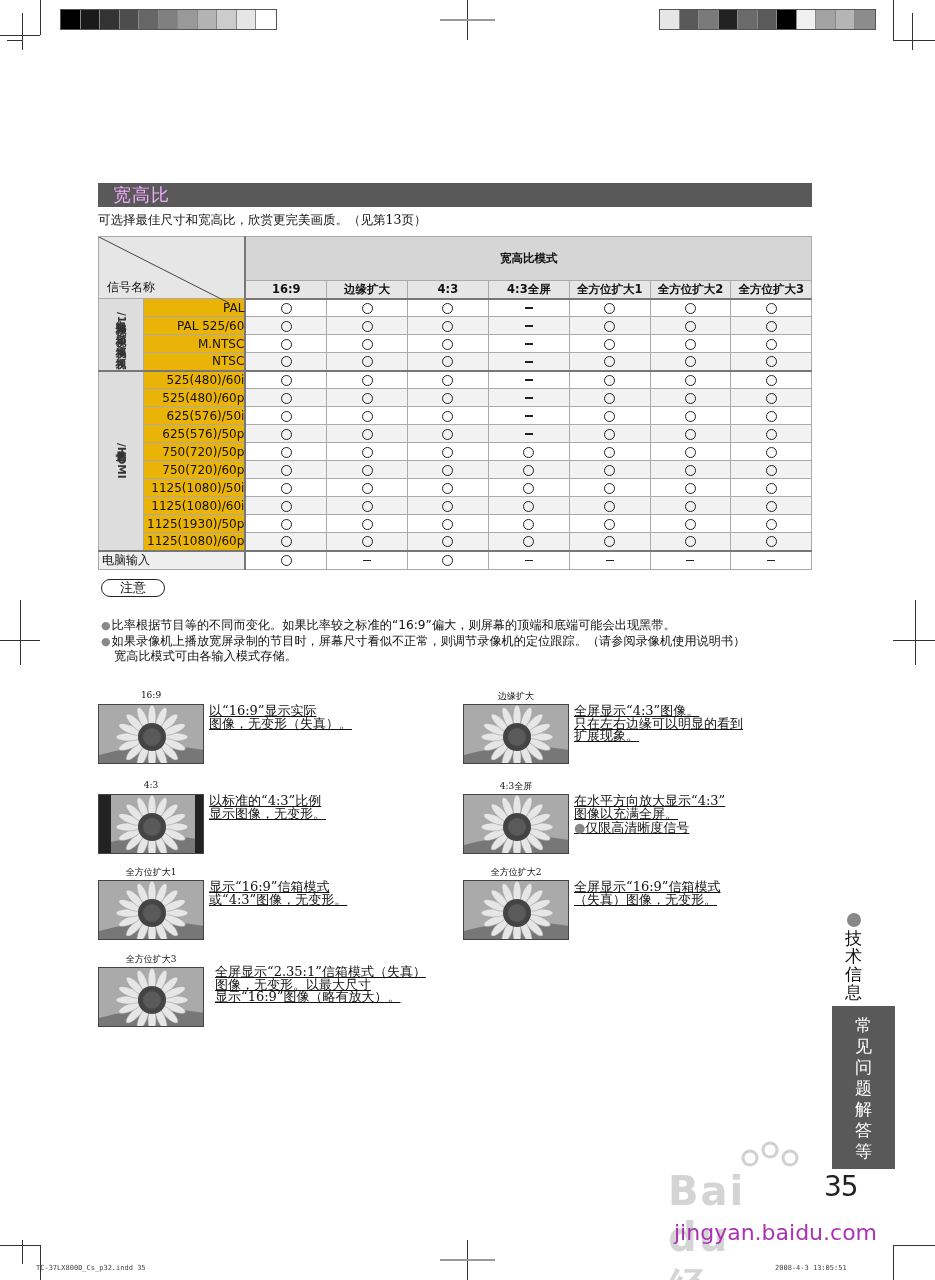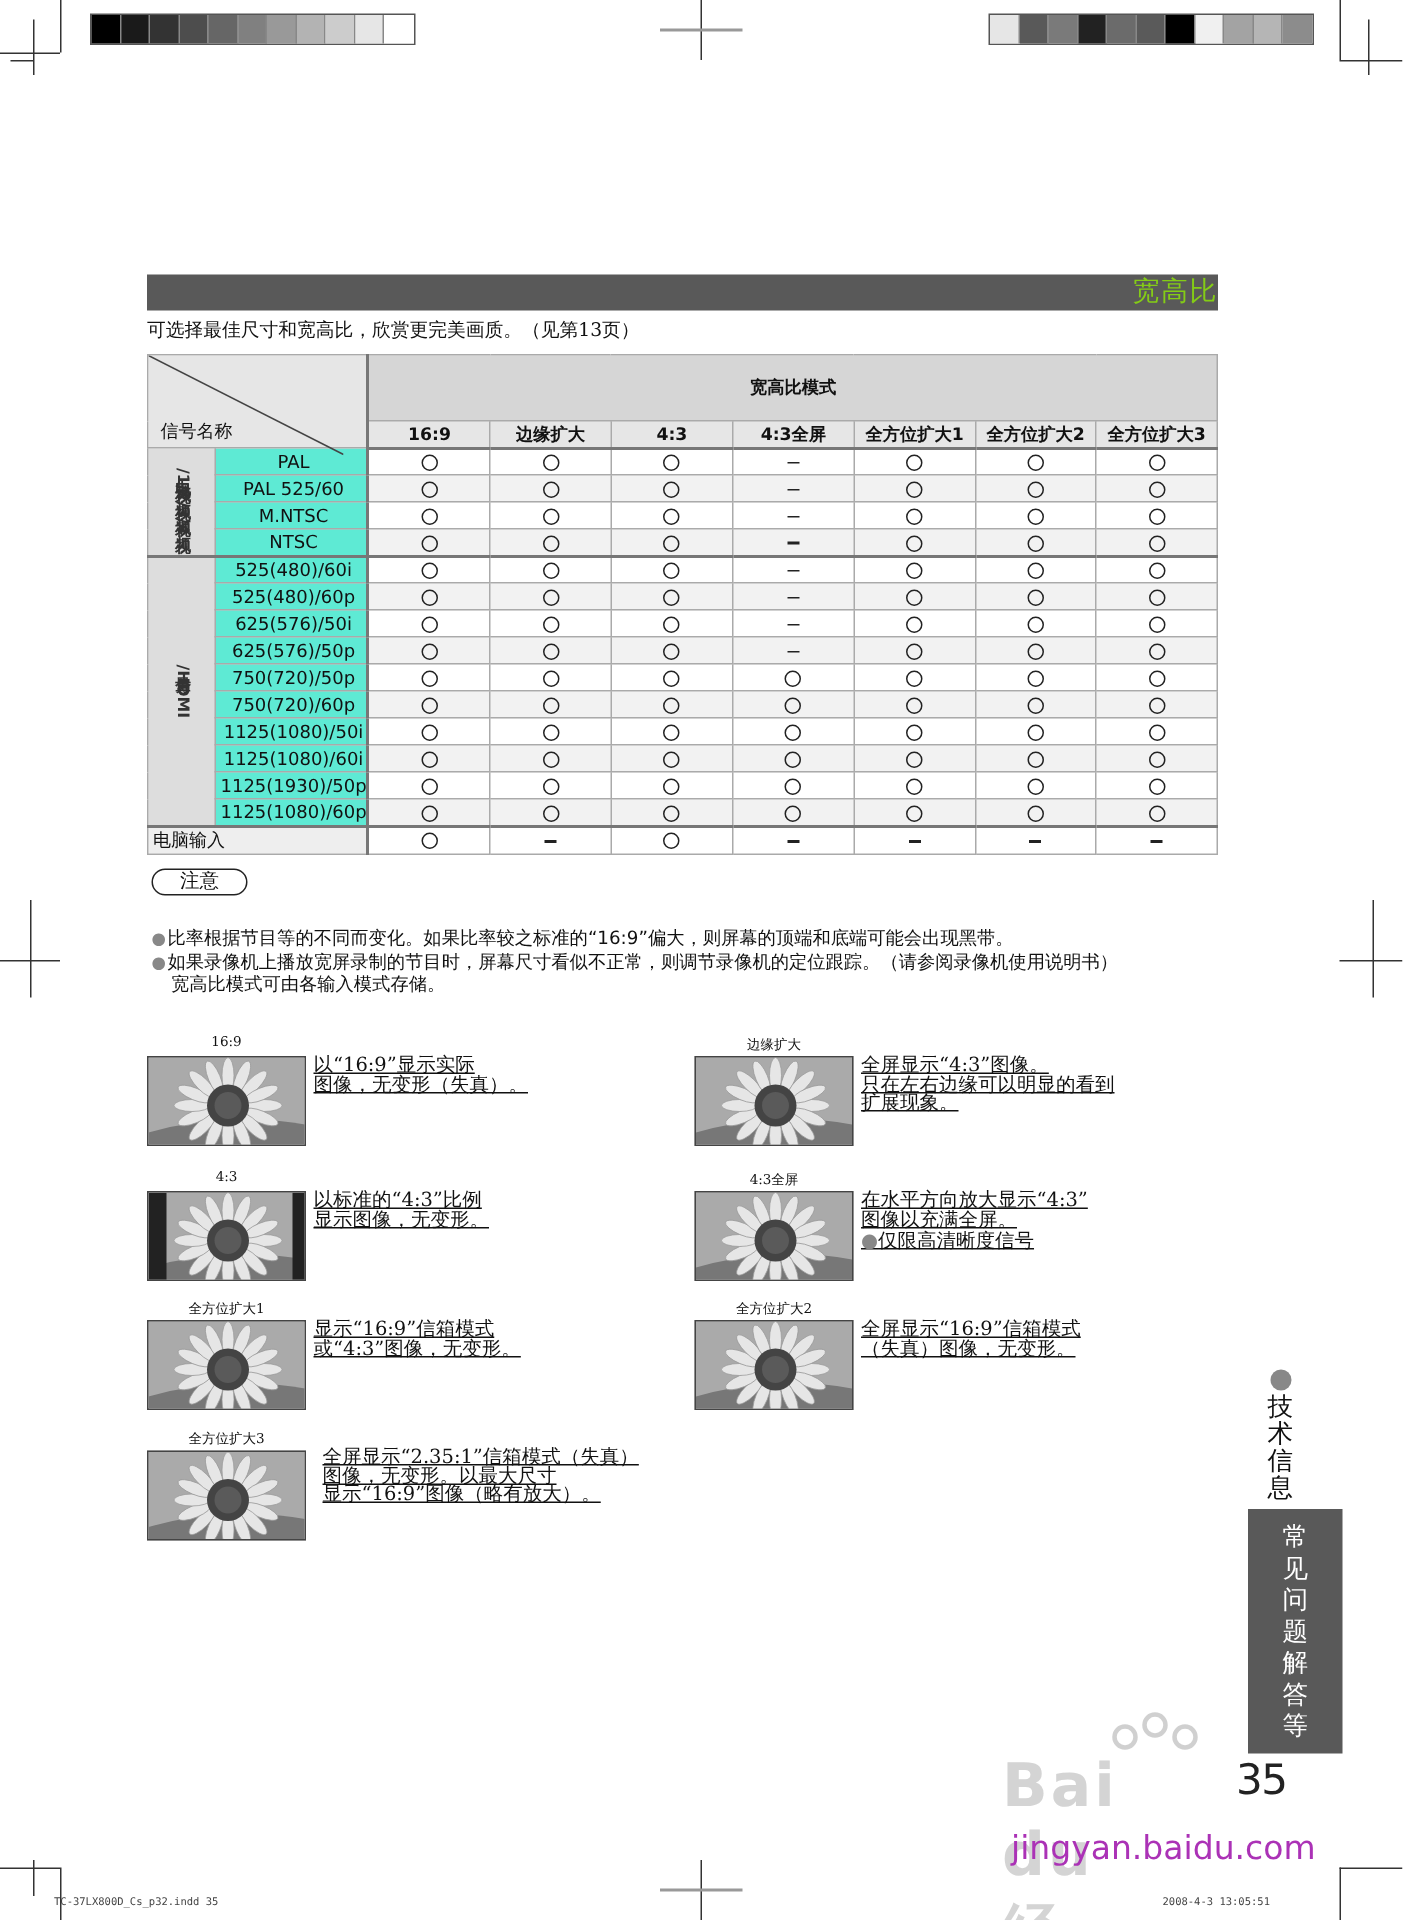--- a/index.html
+++ b/index.html
@@ -8,33 +8,33 @@
 
   
   .mark { position: absolute; background: #333; }
   .mark.grey { background: #999; }
   .colorbar { position: absolute; top: 9px; height: 21px; display: flex; border: 1px solid #555; }
   .colorbar span { display: block; width: 19.5px; height: 100%; border-right: 1px solid #888; }
   .colorbar span:last-child { border-right: none; }
 
   
   .title-bar { position: absolute; left: 98px; top: 183px; width: 714px; height: 24px; background: #595959; }
-  .title-bar .title { position: absolute; left: 0; right: 0; top: 0; text-align: right; color: #84cc16; font-size: 18px; line-height: 24px; letter-spacing: 1px; padding-left: 15px; }
+  .title-bar .title { position: absolute; left: 0; right: 0; top: 0; text-align: left; color: #f0abfc; font-size: 18px; line-height: 24px; letter-spacing: 1px; padding-left: 15px; }
   .intro { position: absolute; left: 98px; top: 212px; font-size: 12.5px; line-height: 16px; font-family: "DejaVu Serif", serif; }
 
   
   table.ar { position: absolute; left: 98px; top: 236px; width: 714px; border-collapse: collapse; font-size: 11.5px; }
   table.ar td, table.ar th { border: 1px solid #aaa; height: 18px; padding: 0; }
   table.ar th { font-weight: bold; background: #e6e6e6; text-align: center; font-size: 11.5px; }
   .corner { background: #ddd; position: relative; width: 130px; border-right: 2px solid #777 !important; }
   .corner svg { position: absolute; left: 0; top: 0; }
   .corner .corner-label { position: absolute; left: 8px; bottom: 2px; font-weight: normal; font-size: 12px; }
   .mode-head { background: #d6d6d6 !important; height: 44px !important; font-weight: bold; }
   .grp { background: #ddd; width: 30px; text-align: center; font-size: 10.5px; font-weight: bold; writing-mode: vertical-rl; line-height: 11px; color: #333; }
-  .sig { background: #5eead4; width: 100px; padding-left: 3px !important; text-align: center; font-size: 12px; border-right: 2px solid #777 !important; }
+  .sig { background: #eab308; width: 100px; padding-left: 3px !important; text-align: right; font-size: 12px; border-right: 2px solid #777 !important; }
   .sig-full { background: #eee; text-align: left; padding-left: 3px !important; font-size: 12px; border-right: 2px solid #777 !important; }
   td.cell { text-align: center; width: 83.4px; }
   tr.even td.cell { background: #f2f2f2; }
   .o { display: inline-block; width: 11px; height: 11px; border: 1.6px solid #222; border-radius: 50%; vertical-align: middle; }
   .dash { display: inline-block; width: 8px; height: 1.6px; background: #222; vertical-align: middle; }
   tr.grp-top td { border-top: 2px solid #777; }
   tr.head-bottom th { border-bottom: 2px solid #777; }
 
   
   .note-pill { position: absolute; left: 101px; top: 579px; width: 64px; height: 18px; border: 1.2px solid #222; border-radius: 9px; text-align: center; font-size: 13px; line-height: 16px; }

